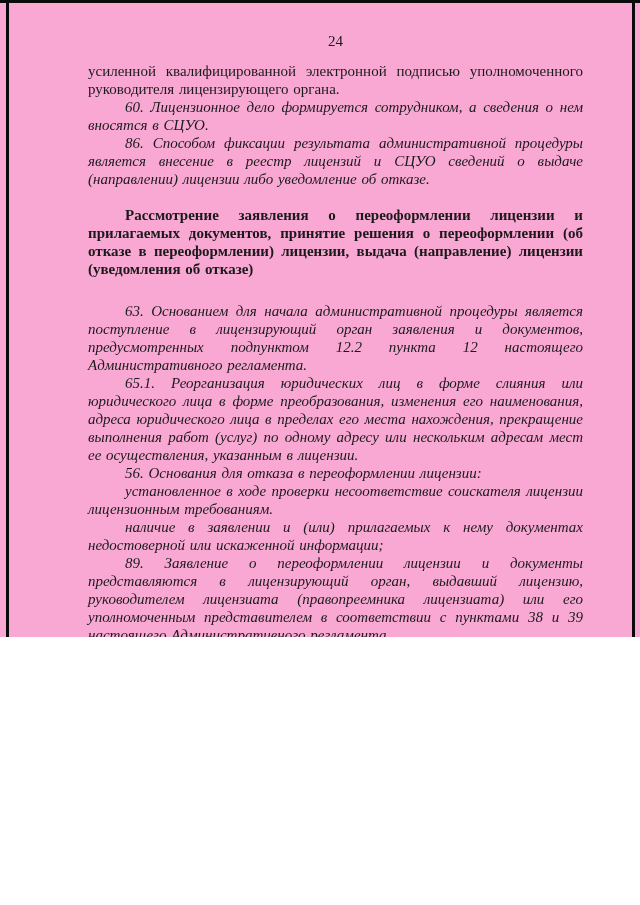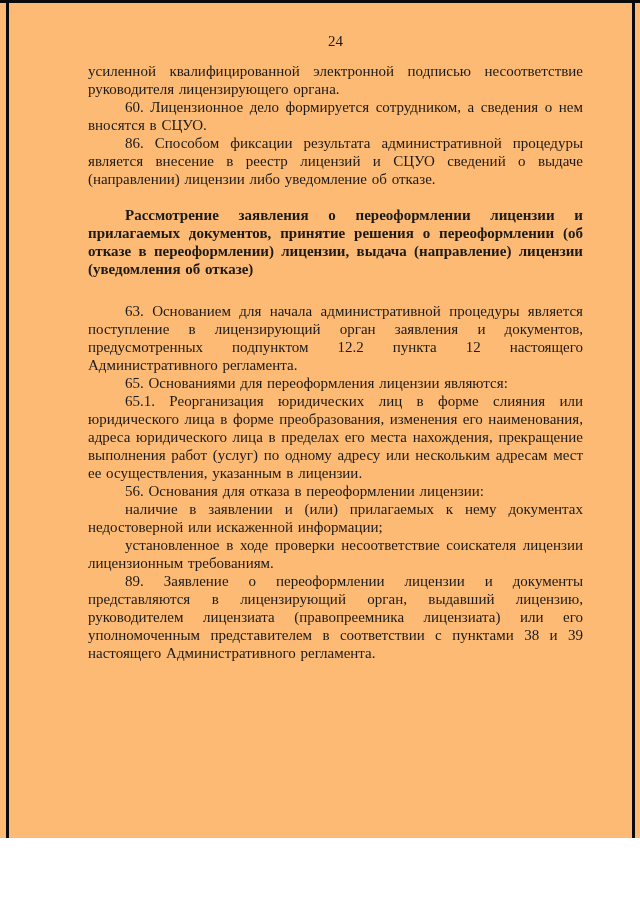--- a/index.html
+++ b/index.html
@@ -3,22 +3,22 @@
 <meta charset="utf-8">
 <style>
   html, body {
     margin: 0;
     padding: 0;
     background: #ffffff;
   }
   .page {
     position: relative;
     width: 640px;
-    height: 838px;
-    background: #fdba74;
+    height: 637px;
+    background: #f9a8d4;
     overflow: hidden;
     font-family: "Liberation Serif", serif;
     color: #1a1a1a;
     box-sizing: border-box;
   }
   
   .scan-top    { position: absolute; top: 0; left: 0; right: 0; height: 3px; background: #0a0a0a; }
   .scan-left   { position: absolute; top: 0; bottom: 0; left: 6px; width: 3px; background: #0a0a0a; }
   .scan-right  { position: absolute; top: 0; bottom: 0; right: 5px; width: 3px; background: #0a0a0a; }
   .scan-bottom { position: absolute; top: 881px; left: 10px; width: 620px; height: 8px; background: #0a0a0a; }
@@ -38,20 +38,21 @@
   }
   .content p {
     margin: 0;
     font-size: 15px;
     line-height: 18px;
     text-align: justify;
     word-spacing: 1px;
   }
   .content p.indent {
     text-indent: 37px;
+    font-style: italic;
   }
   .content p.heading {
     font-weight: bold;
     text-indent: 37px;
     margin: 18px 0 24px 0;
   }
 </style>
 </head>
 <body>
 
@@ -59,28 +60,27 @@
 
   <div class="scan-top"></div>
   <div class="scan-left"></div>
   <div class="scan-right"></div>
   <div class="scan-bottom"></div>
   <div class="scan-speck"></div>
 
   <div class="content">
     <div class="page-number">24</div>
 
-    <p>усиленной квалифицированной электронной подписью несоответствие руководителя лицензирующего органа.</p>
+    <p>усиленной квалифицированной электронной подписью уполномоченного руководителя лицензирующего органа.</p>
     <p class="indent">60. Лицензионное дело формируется сотрудником, а сведения о нем вносятся в СЦУО.</p>
     <p class="indent">86. Способом фиксации результата административной процедуры является внесение в реестр лицензий и СЦУО сведений о выдаче (направлении) лицензии либо уведомление об отказе.</p>
 
     <p class="heading">Рассмотрение заявления о переоформлении лицензии и прилагаемых документов, принятие решения о переоформлении (об отказе в переоформлении) лицензии, выдача (направление) лицензии (уведомления об отказе)</p>
 
     <p class="indent">63. Основанием для начала административной процедуры является поступление в лицензирующий орган заявления и документов, предусмотренных подпунктом 12.2 пункта 12 настоящего Административного регламента.</p>
-    <p class="indent">65. Основаниями для переоформления лицензии являются:</p>
     <p class="indent">65.1. Реорганизация юридических лиц в форме слияния или юридического лица в форме преобразования, изменения его наименования, адреса юридического лица в пределах его места нахождения, прекращение выполнения работ (услуг) по одному адресу или нескольким адресам мест ее осуществления, указанным в лицензии.</p>
     <p class="indent">56. Основания для отказа в переоформлении лицензии:</p>
+    <p class="indent">установленное в ходе проверки несоответствие соискателя лицензии лицензионным требованиям.</p>
     <p class="indent">наличие в заявлении и (или) прилагаемых к нему документах недостоверной или искаженной информации;</p>
-    <p class="indent">установленное в ходе проверки несоответствие соискателя лицензии лицензионным требованиям.</p>
     <p class="indent">89. Заявление о переоформлении лицензии и документы представляются в лицензирующий орган, выдавший лицензию, руководителем лицензиата (правопреемника лицензиата) или его уполномоченным представителем в соответствии с пунктами 38 и 39 настоящего Административного регламента.</p>
   </div>
 
 </div>
 
 </body></html>

